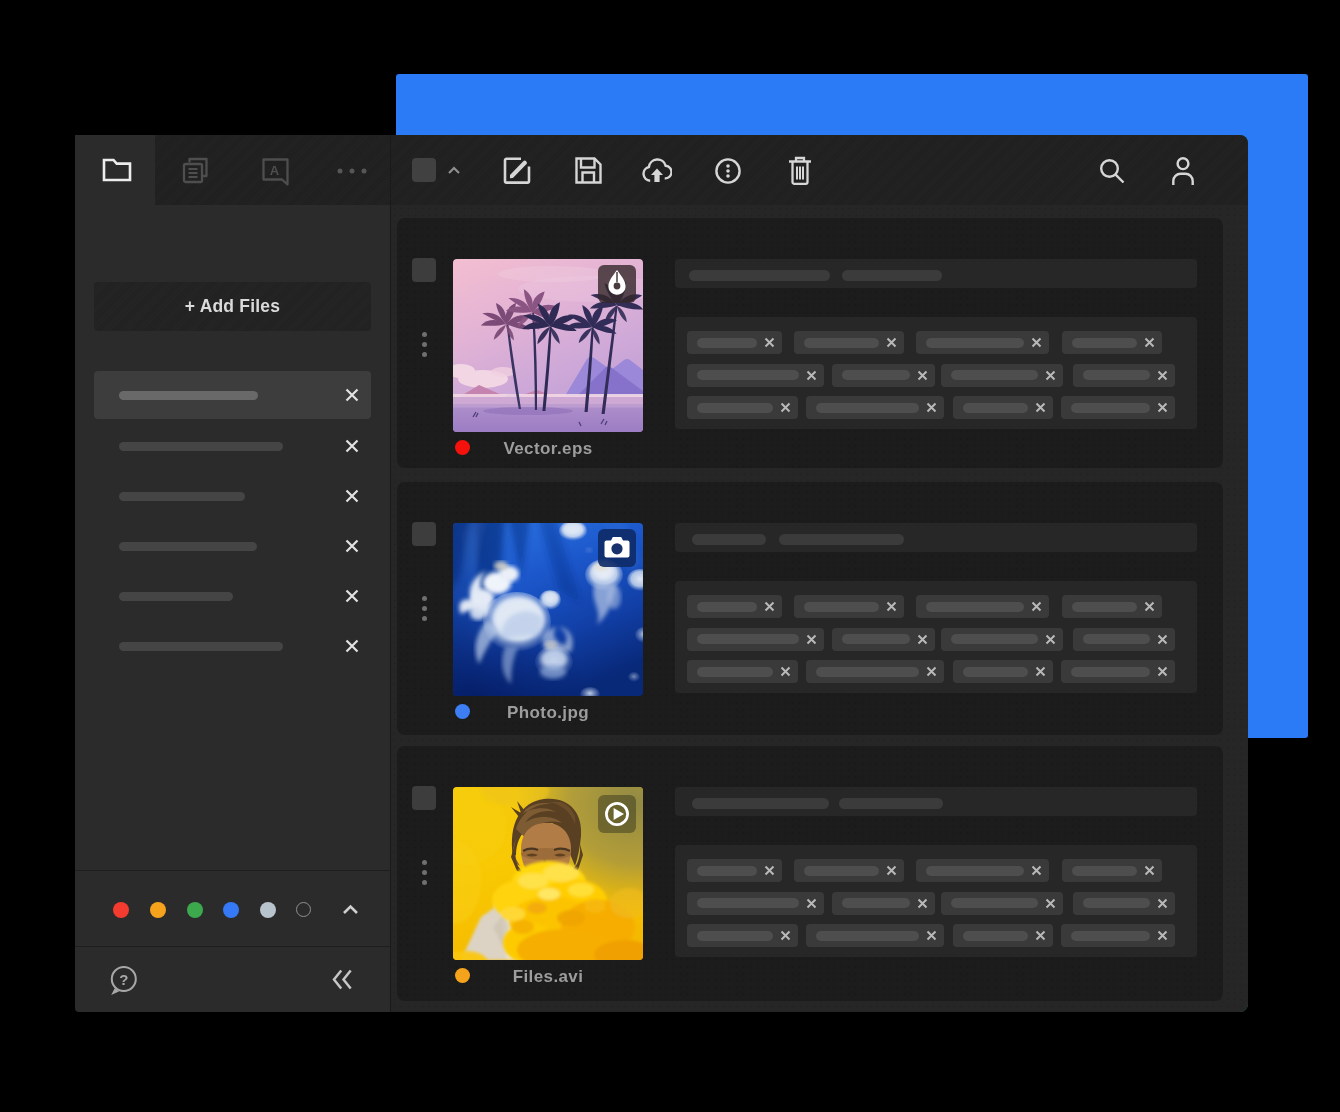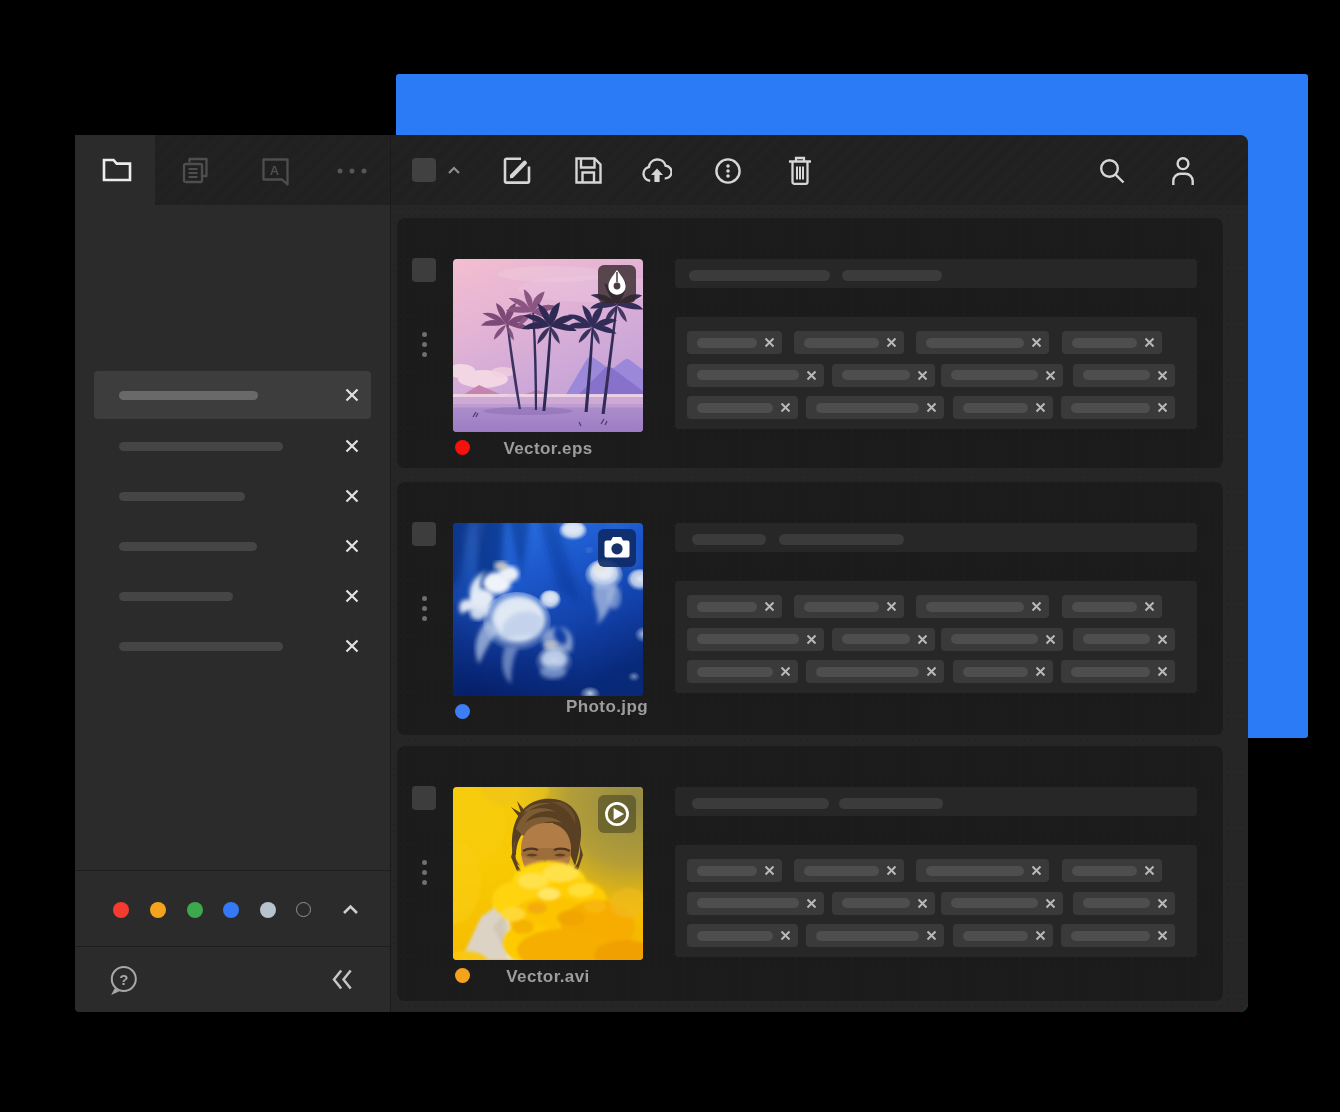--- a/index.html
+++ b/index.html
@@ -62,20 +62,21 @@
     <svg class="abs" style="left:186px;top:22px;" width="29" height="29" viewBox="0 0 29 29">
       <path d="M2.5 2.5 h24 V27.5 l-5.5-5 H2.5 z" fill="none" stroke="#4e4e4e" stroke-width="2.3" stroke-linejoin="round"></path>
       <text x="13.5" y="17.5" font-size="13" font-weight="bold" fill="#4e4e4e" text-anchor="middle" font-family="Liberation Sans">A</text>
     </svg>
     <svg class="abs" style="left:260px;top:31px;" width="36" height="10" viewBox="0 0 36 10">
       <circle cx="5" cy="5" r="2.5" fill="#565656"></circle>
         <circle cx="17" cy="5" r="2.5" fill="#565656"></circle>
         <circle cx="29" cy="5" r="2.5" fill="#565656"></circle>
     </svg>
   </div>
+  <div class="abs sbtn" style="top:147px;">+ Add Files</div>
   <div class="abs selrow"></div>
   <div id="sidelist" class="abs">
     <div class="abs pill" style="left:44px;top:255.5px;width:139px;height:9px;background:#696969;"></div>
     <svg class="abs xg" style="left:270px;top:253px;">
         <path d="M1.5 1.5 L12.5 12.5 M12.5 1.5 L1.5 12.5"></path>
       </svg>
     <div class="abs pill" style="left:44px;top:306.5px;width:164px;height:9px;"></div>
     <svg class="abs xg" style="left:270px;top:304px;">
         <path d="M1.5 1.5 L12.5 12.5 M12.5 1.5 L1.5 12.5"></path>
       </svg>
@@ -472,21 +473,21 @@
             </svg>
           </div>
           <div class="abs chip" style="left:386px;top:79px;width:114px;">
             <div class="cpill" style="width:79px;"></div>
             <svg class="abs" style="left:96px;top:6px;" width="11" height="11" viewBox="0 0 11 11">
               <path d="M1.5 1.5 L9.5 9.5 M9.5 1.5 L1.5 9.5" stroke="#b9b9b9" stroke-width="2" fill="none"></path>
             </svg>
           </div>
   </div>
   <div class="abs fdot" style="left:58px;top:222px;background:#3d7ef5;"></div>
-  <div class="abs fname" style="left:51px;top:215px;width:200px;text-align:right;">Photo.jpg</div>
+  <div class="abs fname" style="left:51px;top:221px;width:200px;text-align:center;">Photo.jpg</div>
 </div>
 <div class="abs card" style="top:541px;height:255px;">
   <div class="abs cbox" style="left:15px;top:40px;"></div>
   <div class="abs menudot" style="left:25px;top:113.5px;"></div>
   <div class="abs menudot" style="left:25px;top:123.5px;"></div>
   <div class="abs menudot" style="left:25px;top:133.5px;"></div>
   <div class="abs thumbwrap" style="left:56px;top:41px;">
           <svg width="190" height="173" viewBox="0 0 190 173" style="border-radius:4px;display:block;">
 <defs>
 <linearGradient id="yel" x1="0" y1="0" x2="0.25" y2="1">
@@ -630,16 +631,16 @@
             </svg>
           </div>
           <div class="abs chip" style="left:386px;top:79px;width:114px;">
             <div class="cpill" style="width:79px;"></div>
             <svg class="abs" style="left:96px;top:6px;" width="11" height="11" viewBox="0 0 11 11">
               <path d="M1.5 1.5 L9.5 9.5 M9.5 1.5 L1.5 9.5" stroke="#b9b9b9" stroke-width="2" fill="none"></path>
             </svg>
           </div>
   </div>
   <div class="abs fdot" style="left:58px;top:222px;background:#f5a31d;"></div>
-  <div class="abs fname" style="left:51px;top:221px;width:200px;text-align:center;">Vector.avi</div>
+  <div class="abs fname" style="left:51px;top:221px;width:200px;text-align:center;">Files.avi</div>
 </div>
 </div>
 </div>
 
 </body></html>

